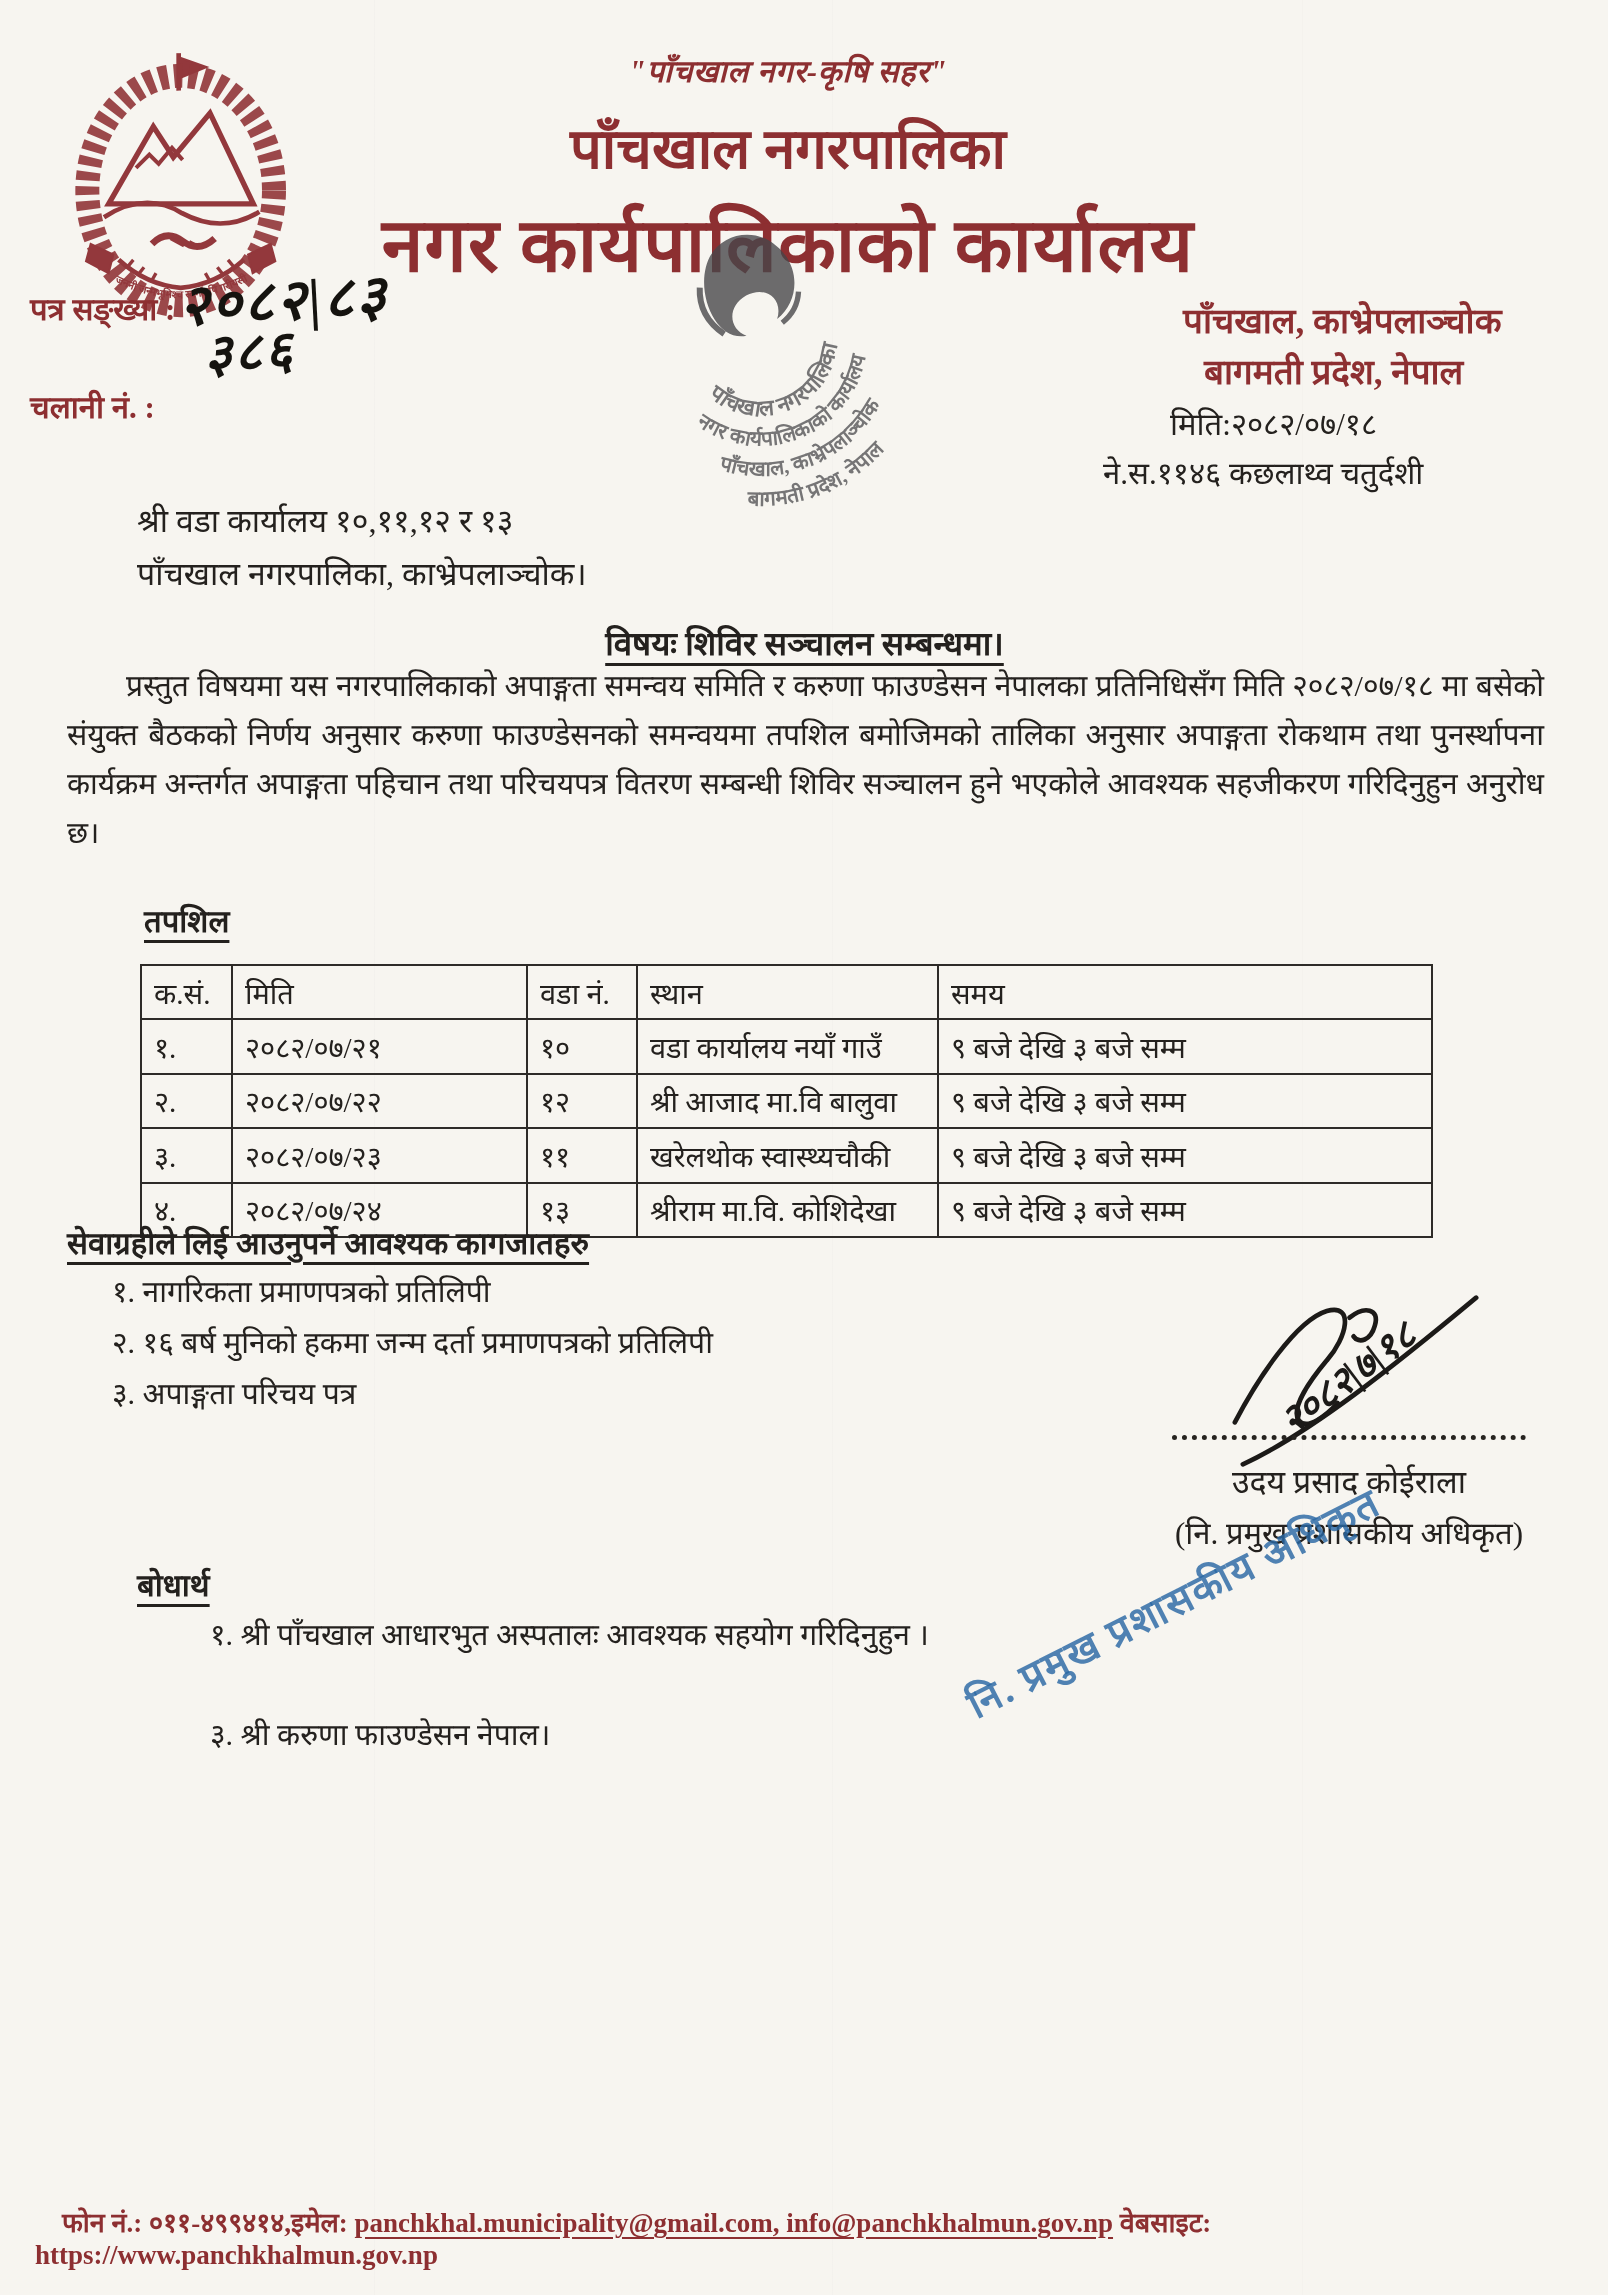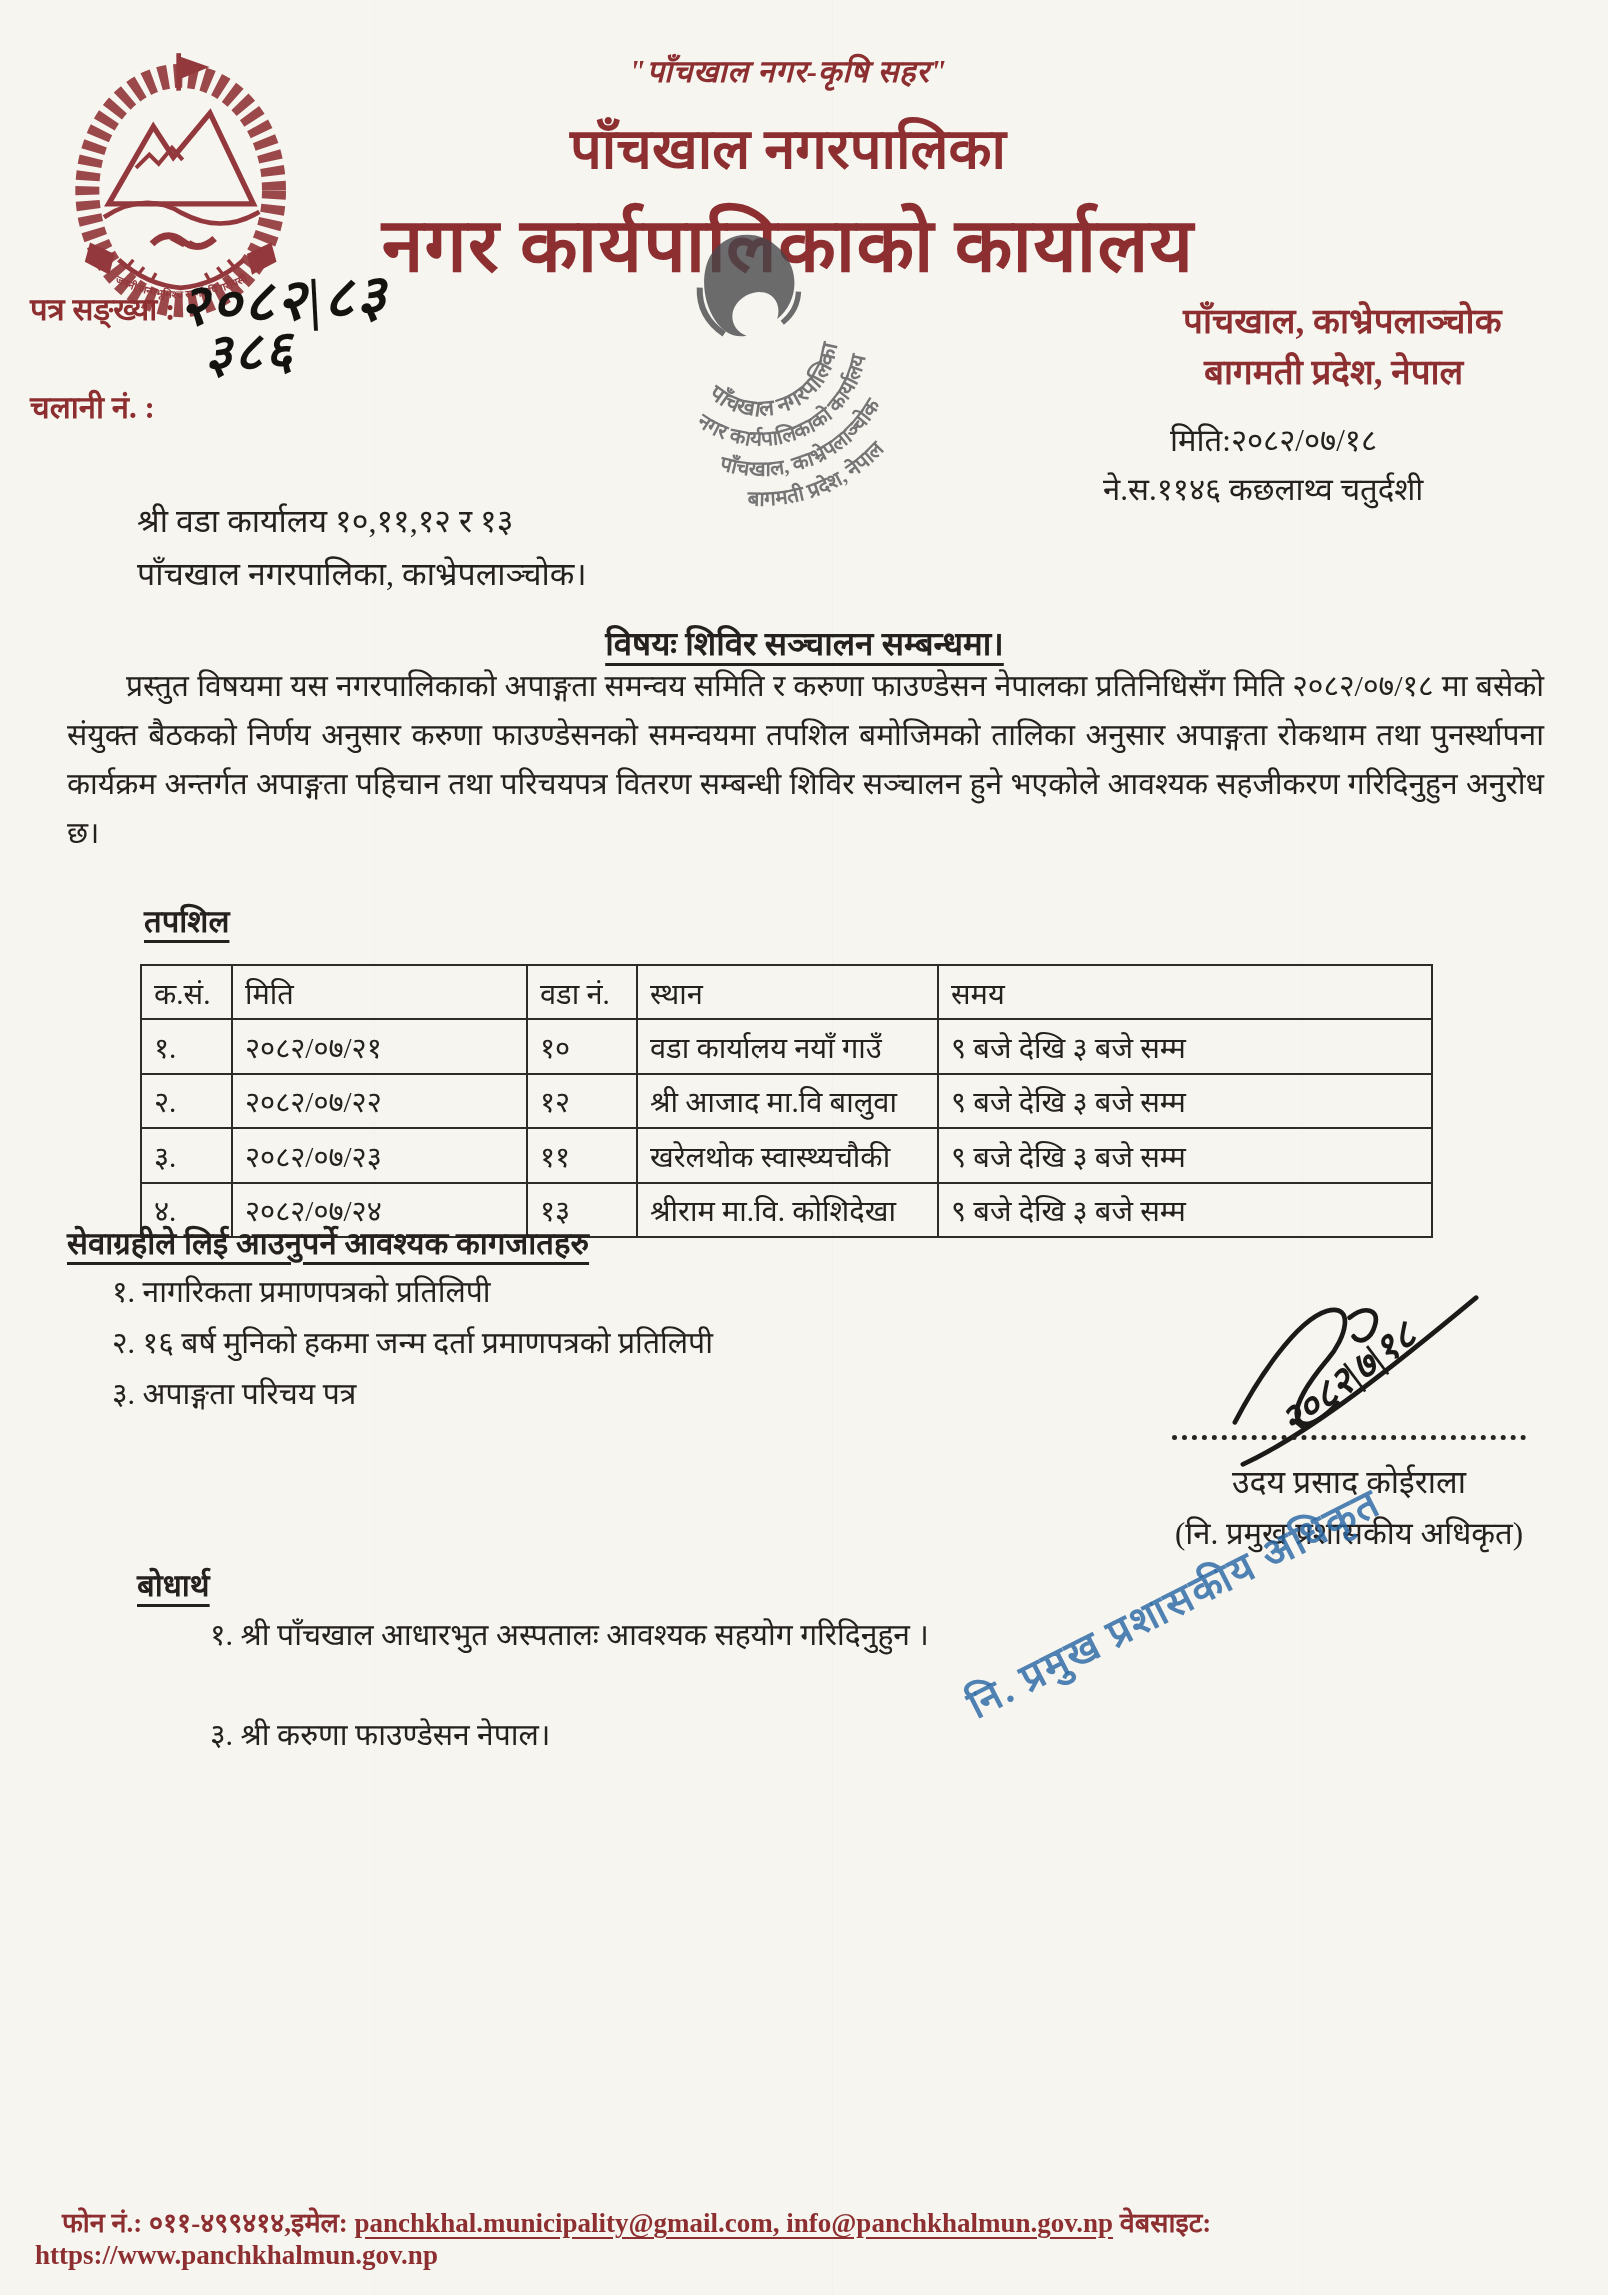--- a/index.html
+++ b/index.html
@@ -22,21 +22,21 @@
   .u{text-decoration:underline;text-decoration-thickness:2.7px;text-underline-offset:8px;}
   .slogan{font-size:31px;font-weight:bold;font-style:italic;letter-spacing:0.7px;}
   .muni-title{font-size:56px;font-weight:bold;}
   .office-title{font-size:75px;font-weight:bold;letter-spacing:1.3px;}
   .ref-label{font-size:31px;font-weight:bold;}
   .handwrite{
     font-style:italic;font-weight:bold;color:#15130f;
     letter-spacing:2.7px;transform:rotate(-3deg);
   }
   .addr-red{font-size:35px;font-weight:bold;}
-  .addr-black{font-size:31px;margin-top:16px;}
+  .addr-black{font-size:31px;}
   .recipient-line{font-size:32px;}
   .subject-line{font-size:33px;font-weight:bold;}
   .body-par{
     font-size:30px;line-height:49px;text-align:justify;text-indent:59px;
   }
   .section-head{font-size:31px;font-weight:bold;}
   .list-item{font-size:30px;}
   .sched{border-collapse:collapse;table-layout:fixed;background:transparent;}
   .sched th,.sched td{
     border:2.7px solid #2e2b28;font-size:29px;font-weight:normal;

